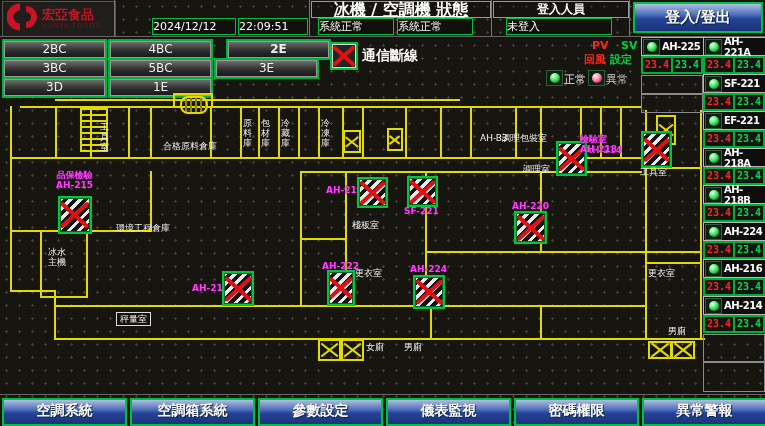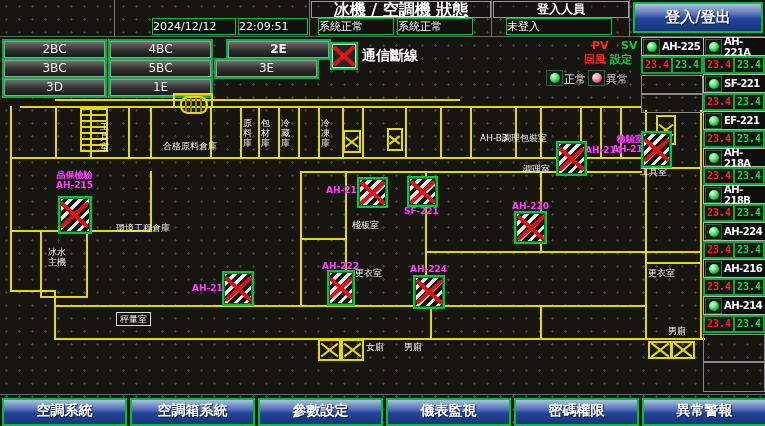--- a/index.html
+++ b/index.html
@@ -58,20 +58,32 @@
   .pv{color:#ff2818;} .sv{color:#00e040;}
   .ebox{position:absolute;border:1px solid #8a8a8a;}
   .nbtn{width:121px;height:24px;font-size:14px;font-weight:bold;line-height:21px;}
   .hlab{font-weight:bold;}
 </style>
 </head>
 <body>
 
 <div class="screen">
 
+  <div class="abs" style="left:2px;top:1px;width:112px;height:34px;border:1px solid #555;background:#201e1a;display:flex;align-items:center;">
+    <span style="margin-left:4px;">
+      <svg width="32" height="28" viewBox="0 0 32 28">
+        <path d="M13 4 a10 10 0 1 0 0 20" stroke="#c81426" stroke-width="7" fill="none"></path>
+        <path d="M19 6 a8 8 0 1 1 0 16" stroke="#c81426" stroke-width="6" fill="none"></path>
+      </svg>
+    </span>
+    <span style="margin-left:3px;">
+      <span style="display:block;color:#c81426;font-weight:bold;font-size:13px;line-height:14px;">宏亞食品</span>
+      <span style="display:block;color:#7c1020;font-size:6.5px;letter-spacing:1px;">HUNYA FOODS</span>
+    </span>
+  </div>
   <div class="vdiv" style="left:114px;top:0;height:36px;"></div>
 
   <div class="gbox" style="left:152px;top:18px;width:82px;height:15px;line-height:15px;">2024/12/12</div>
   <div class="gbox" style="left:238px;top:18px;width:68px;height:15px;line-height:15px;">22:09:51</div>
   <div class="vdiv" style="left:309px;top:0;height:36px;"></div>
 
   <div class="lbl hlab" style="left:311px;top:1px;width:178px;height:15px;line-height:15px;font-size:16px;text-decoration:underline;">冰機 / 空調機 狀態</div>
   <div class="gbox" style="left:318px;top:18px;width:74px;height:15px;line-height:15px;">系統正常</div>
   <div class="gbox" style="left:397px;top:18px;width:74px;height:15px;line-height:15px;">系統正常</div>
   <div class="vdiv" style="left:491px;top:0;height:36px;"></div>
@@ -193,21 +205,21 @@
 
   <div class="mlab" style="left:410px;top:264px;">AH-224</div>
   <div class="unit" style="left:413px;top:275px;width:28px;height:30px;"></div>
 
   <div class="mlab" style="left:322px;top:261px;">AH-222</div>
   <div class="unit" style="left:327px;top:270px;width:24px;height:32px;"></div>
 
   <div class="mlab" style="left:585px;top:145px;">AH-214</div>
   <div class="unit" style="left:556px;top:141px;width:27px;height:31px;"></div>
 
-  <div class="mlab" style="left:612px;top:134px;text-align:center;">
+  <div class="mlab" style="left:580px;top:134px;">
     <span style="display:block;">檢驗室</span>
     <span style="display:block;">AH-218</span>
     </div>
   <div class="unit" style="left:641px;top:131px;width:27px;height:33px;"></div>
 
   <div class="rlab vert" style="left:100px;top:122px;">工具室</div>
   <div class="rlab" style="left:163px;top:141px;">合格原料倉庫</div>
   <div class="rlab vert" style="left:243px;top:118px;">原料庫</div>
   <div class="rlab vert" style="left:261px;top:118px;">包材庫</div>
   <div class="rlab vert" style="left:281px;top:118px;">冷藏庫</div>

